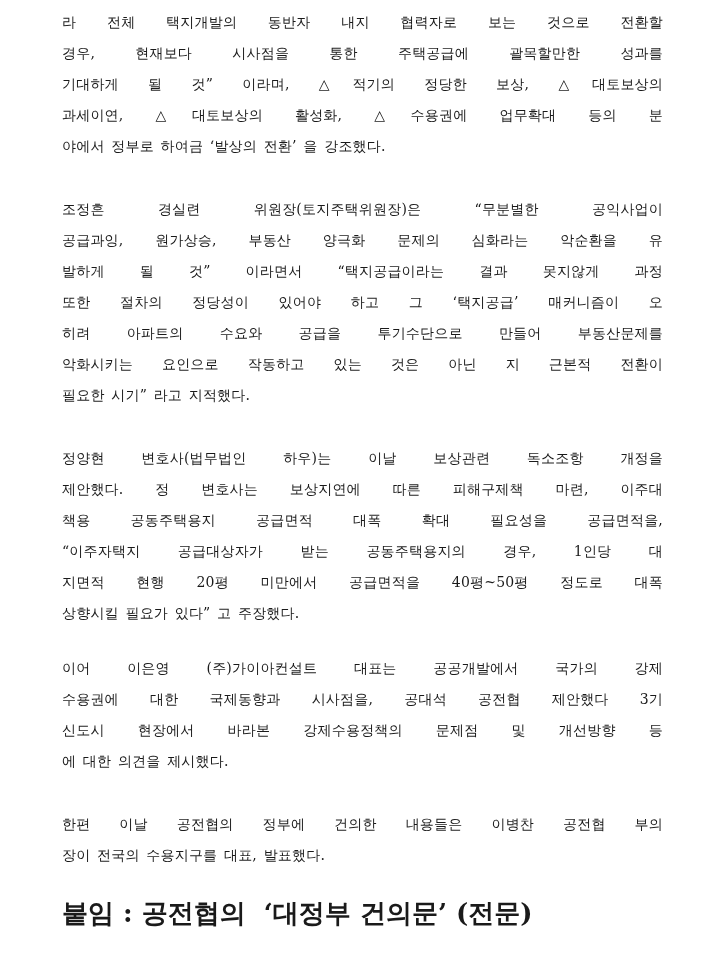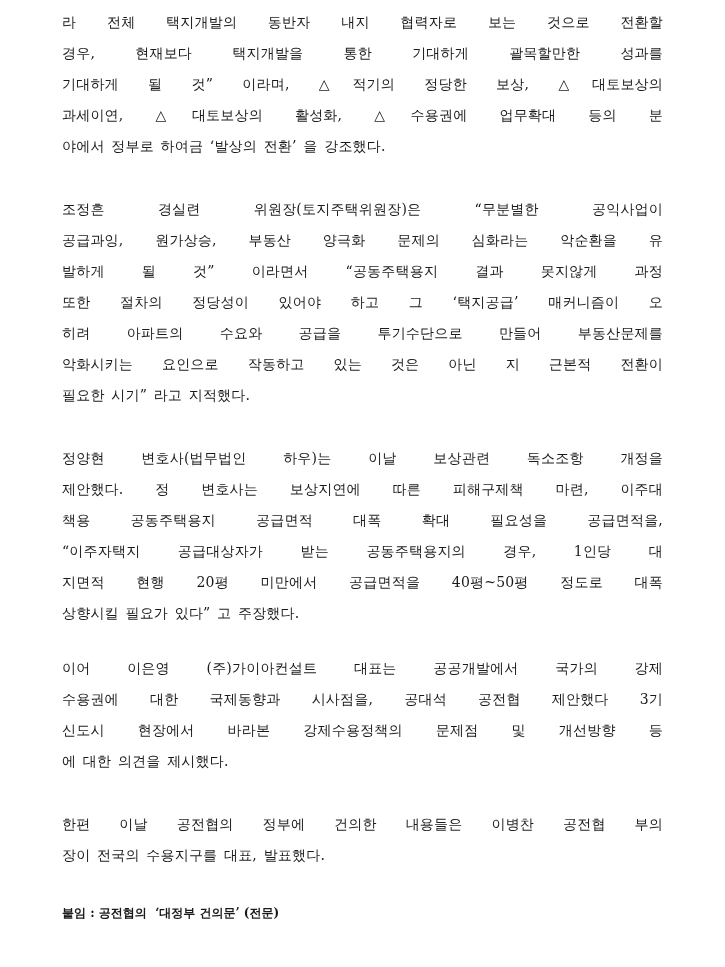--- a/index.html
+++ b/index.html
@@ -38,42 +38,42 @@
   }
   .line.last {
     text-align-last: left;
   }
   .attachment {
     position: absolute;
     left: 62px;
     top: 898px;
     height: 31px;
     line-height: 31px;
-    font-size: 12px;
+    font-size: 26px;
     font-weight: bold;
     white-space: pre;
   }
 </style>
 </head>
 <body>
 
 <div class="page">
 
   <div>
     <div class="line" style="top:7px">라 전체 택지개발의 동반자 내지 협력자로 보는 것으로 전환할</div>
-    <div class="line" style="top:38px">경우, 현재보다 택지개발을 통한 기대하게 괄목할만한 성과를</div>
+    <div class="line" style="top:38px">경우, 현재보다 시사점을 통한 주택공급에 괄목할만한 성과를</div>
     <div class="line" style="top:69px">기대하게 될 것” 이라며, △적기의 정당한 보상, △대토보상의</div>
     <div class="line" style="top:100px">과세이연, △대토보상의 활성화, △수용권에 업무확대 등의 분</div>
     <div class="line last" style="top:131px">야에서 정부로 하여금 ‘발상의 전환’ 을 강조했다.</div>
   </div>
 
   <div>
     <div class="line" style="top:194px">조정흔 경실련 위원장(토지주택위원장)은 “무분별한 공익사업이</div>
     <div class="line" style="top:225px">공급과잉, 원가상승, 부동산 양극화 문제의 심화라는 악순환을 유</div>
-    <div class="line" style="top:256px">발하게 될 것” 이라면서 “공동주택용지 결과 못지않게 과정</div>
+    <div class="line" style="top:256px">발하게 될 것” 이라면서 “택지공급이라는 결과 못지않게 과정</div>
     <div class="line" style="top:287px">또한 절차의 정당성이 있어야 하고 그 ‘택지공급’ 매커니즘이 오</div>
     <div class="line" style="top:318px">히려 아파트의 수요와 공급을 투기수단으로 만들어 부동산문제를</div>
     <div class="line" style="top:349px">악화시키는 요인으로 작동하고 있는 것은 아닌 지 근본적 전환이</div>
     <div class="line last" style="top:380px">필요한 시기” 라고 지적했다.</div>
   </div>
 
   <div>
     <div class="line" style="top:443px">정양현 변호사(법무법인 하우)는 이날 보상관련 독소조항 개정을</div>
     <div class="line" style="top:474px">제안했다. 정 변호사는 보상지연에 따른 피해구제책 마련, 이주대</div>
     <div class="line" style="top:505px">책용 공동주택용지 공급면적 대폭 확대 필요성을 공급면적을,</div>

